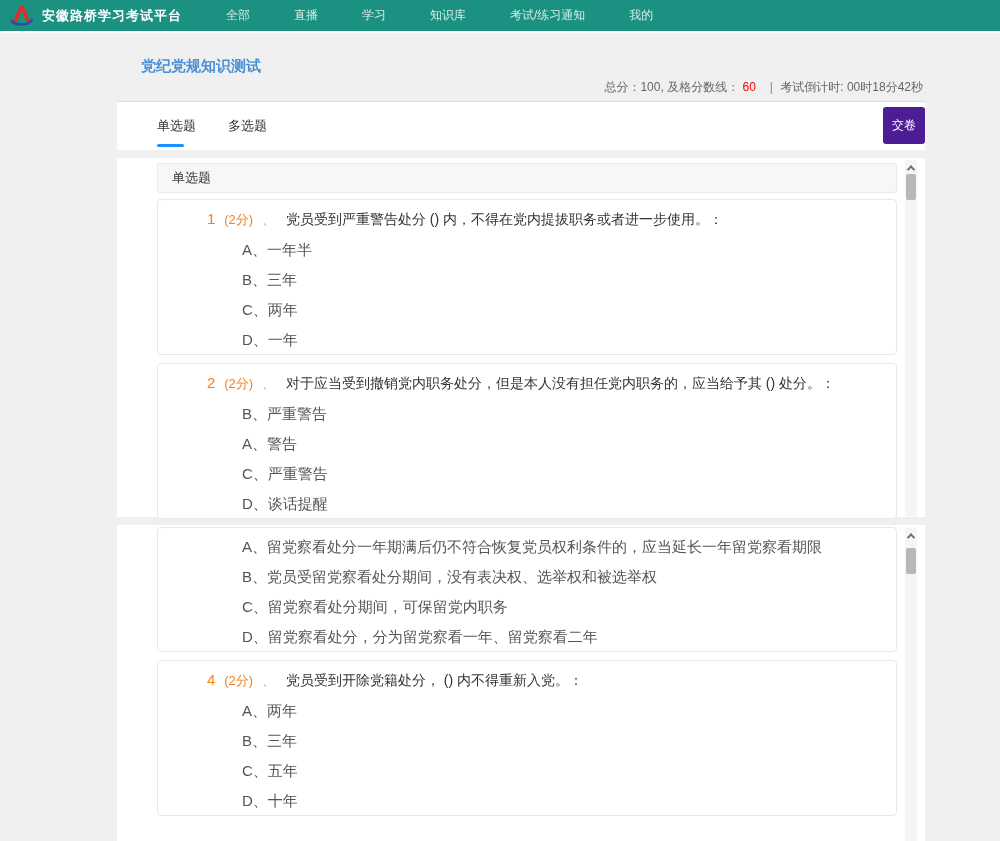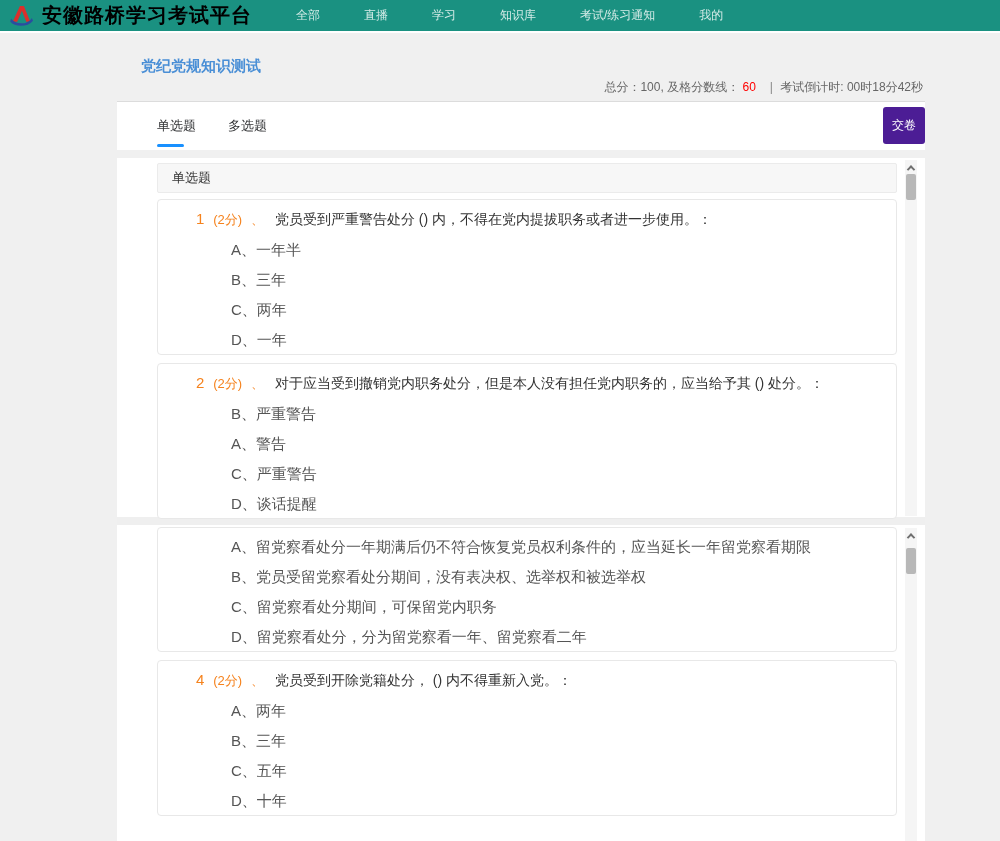--- a/index.html
+++ b/index.html
@@ -9,21 +9,21 @@
     font-family:"Liberation Sans","DejaVu Sans",sans-serif;
   }
   
   .app-header {
     position:absolute; top:0; left:0; width:1000px; height:33px;
     background:#1a9181; border-bottom:2px solid #ffffff;
     display:flex; align-items:center;
   }
   .brand { display:flex; align-items:center; margin-left:8px; cursor:pointer; }
   .logo-svg { width:27px; height:25px; margin-right:7px; }
-  .brand-text { color:#000000; font-size:20px; font-weight:bold; letter-spacing:1px; }
+  .brand-text { color:#ffffff; font-size:13px; font-weight:bold; letter-spacing:1px; }
   .nav { display:flex; margin-left:44px; gap:44px; align-items:flex-end; }
   .nav-item { font-size:12px; color:#d6ece8; cursor:pointer; white-space:nowrap; }
   
   .panel-head { position:absolute; left:117px; top:35px; width:808px; height:66px; }
   .exam-title { position:absolute; left:24px; top:22px; font-size:15px; font-weight:bold; color:#4a8fd6; }
   .exam-meta { position:absolute; right:2px; top:44px; font-size:12px; color:#666666; }
   .exam-meta .red { color:#ff0000; }
   .exam-meta .meta-suffix { margin-left:6px; }
   .head-divider { position:absolute; left:117px; top:101px; width:808px; height:1px; background:#dcdcdc; }
   
@@ -37,21 +37,21 @@
     font-family:inherit;
   }
   
   .content { position:absolute; left:117px; top:158px; width:808px; height:683px; background:#ffffff; }
   .stitch-seam { position:absolute; left:0; top:359px; width:808px; height:8px; background:#efefef; }
   .list { position:absolute; left:40px; top:5px; width:740px; }
   .section-box {
     height:30px; line-height:28px; background:#f7f7f7; border:1px solid #ebebeb;
     font-size:13px; color:#333333; padding-left:14px; margin-bottom:6px; border-radius:2px;
   }
-  .q-card { background:#ffffff; border:1px solid #e8e8e8; border-radius:4px; padding:10px 0 6px 0; margin-bottom:8px; }
+  .q-card { background:#ffffff; border:1px solid #e8e8e8; border-radius:4px; padding:10px 0 6px 11px; margin-bottom:8px; }
   .q-line { margin-left:38px; margin-right:20px; font-size:14px; color:#333333; line-height:18px; margin-bottom:12px; }
   .q-num { color:#f5821d; font-size:15px; }
   .q-score { color:#f5821d; font-size:13px; margin-left:5px; }
   .q-sep { color:#f5821d; font-size:13px; margin-left:5px; margin-right:7px; }
   .q-text { color:#333333; }
   .q-opts { margin-left:73px; margin-right:20px; }
   .q-opt { font-size:15px; color:#555555; line-height:17px; margin-bottom:13px; cursor:pointer; }
   .q-opt:last-child { margin-bottom:0; }
   
   .sb { position:absolute; right:8px; width:12px; background:#f5f5f5; }

